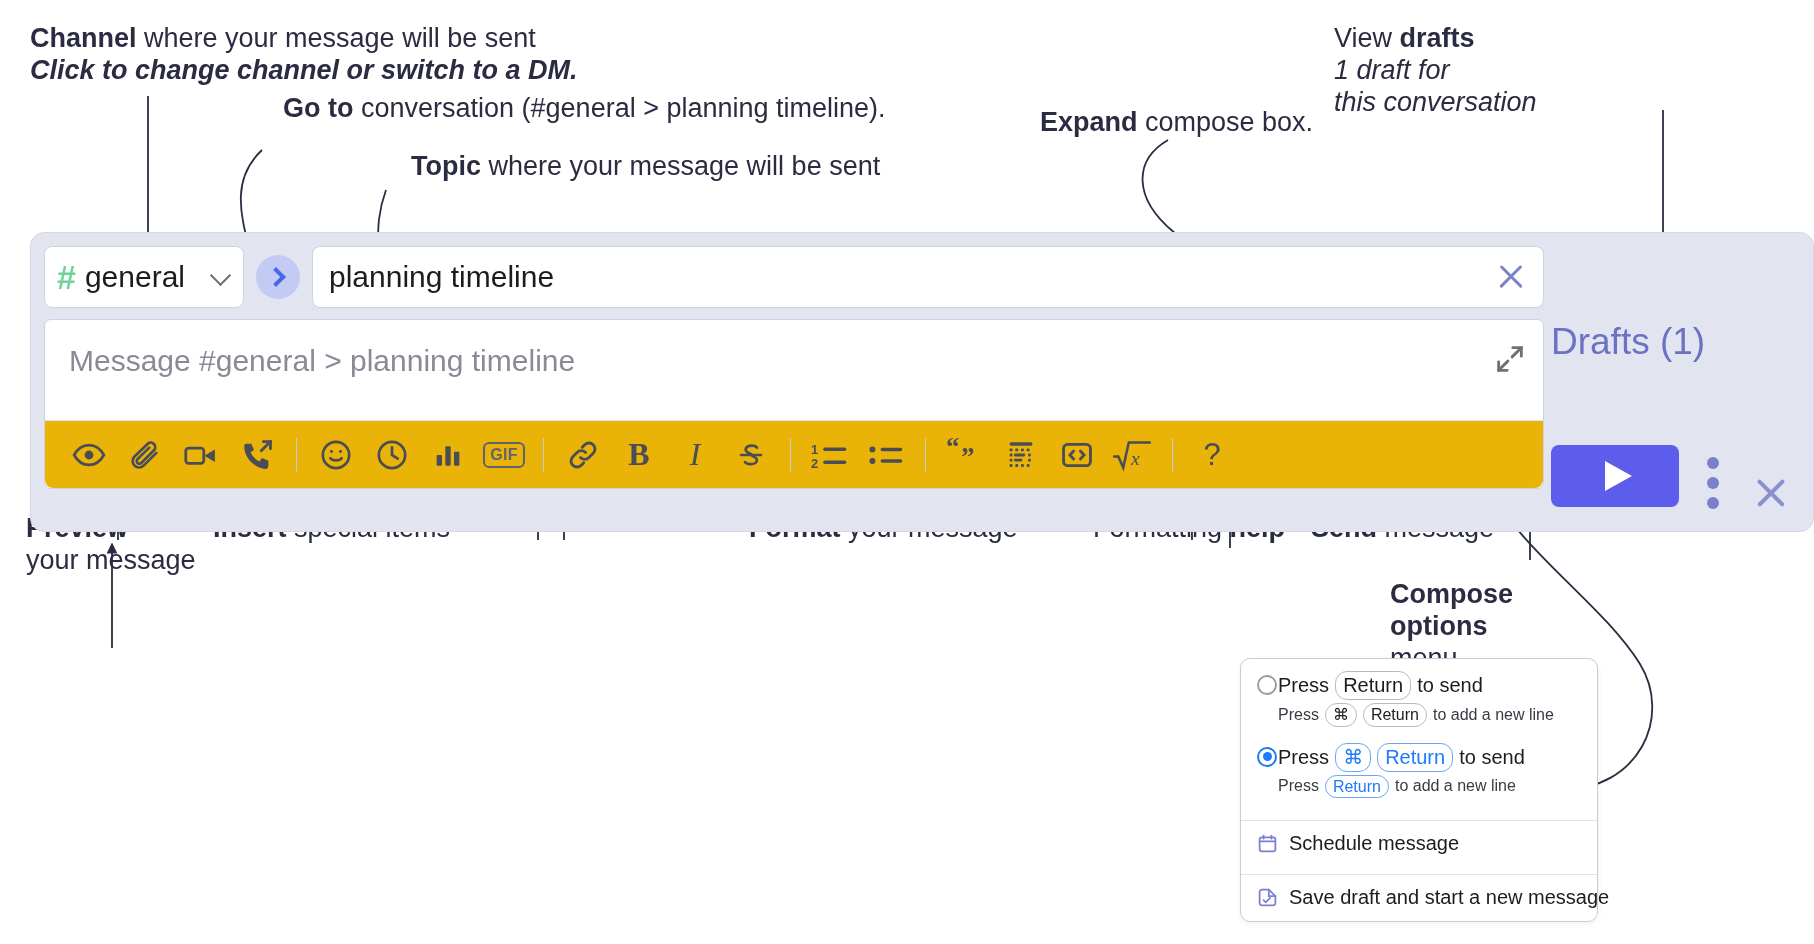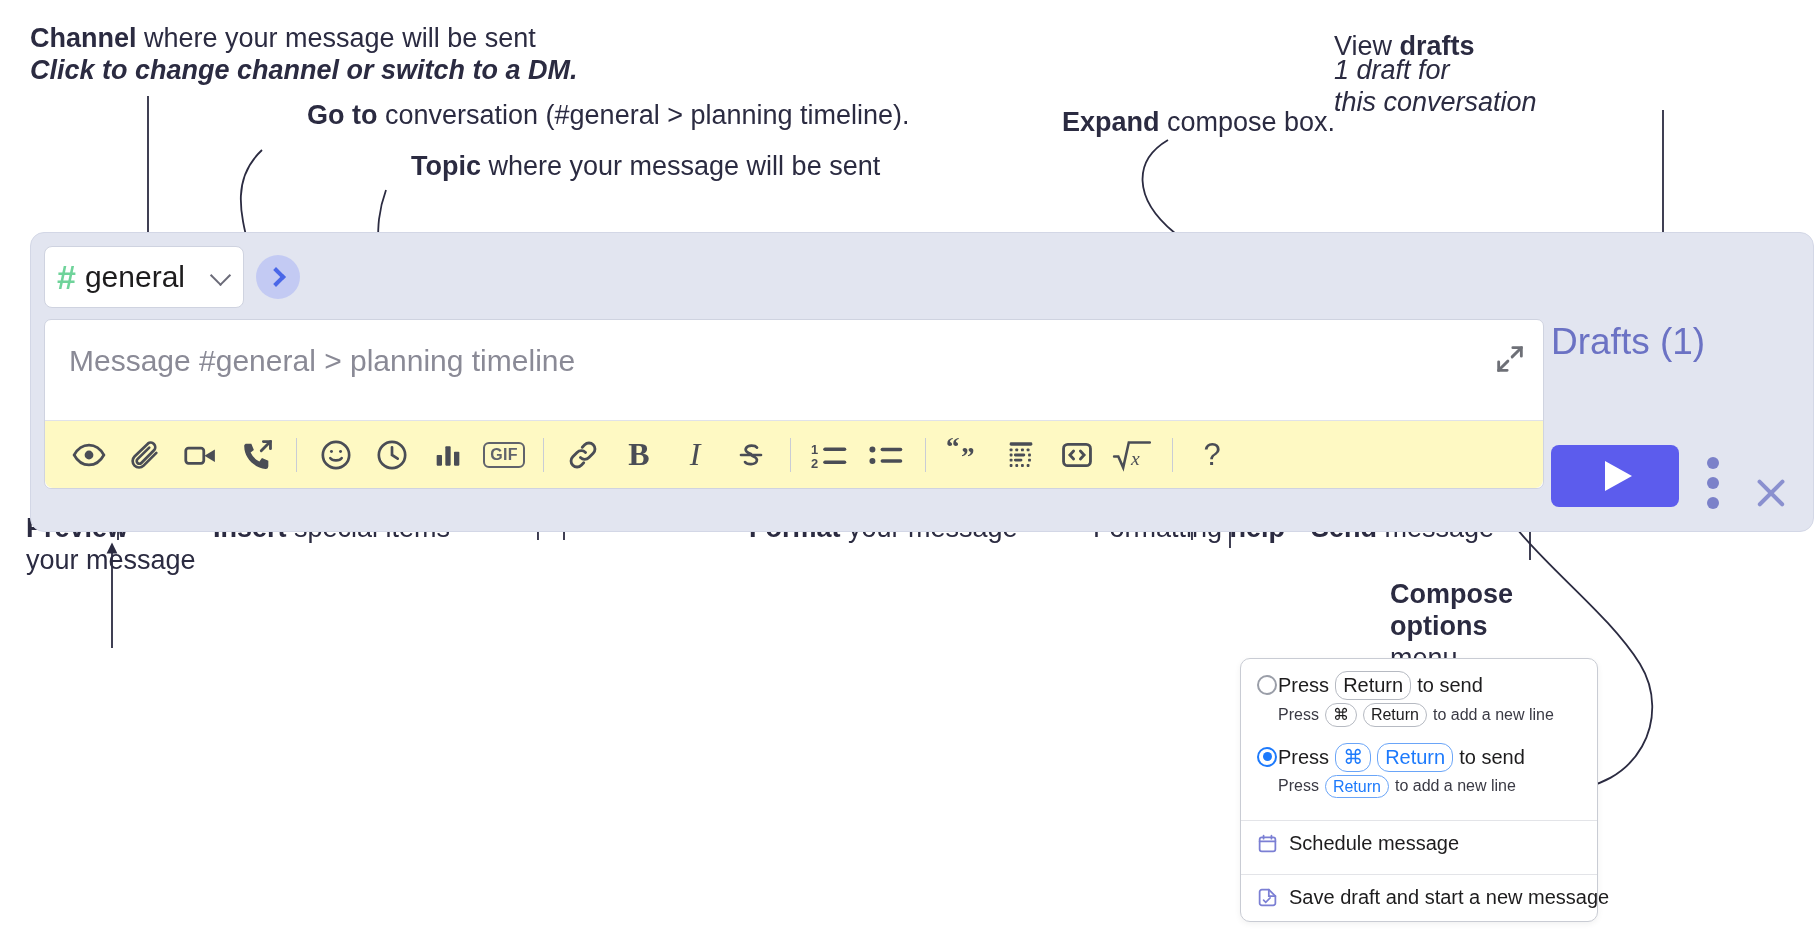--- a/index.html
+++ b/index.html
@@ -67,21 +67,21 @@
     margin-top:11px; background:#ffffff; border:1px solid #cfd3e0;
     border-radius:7px; width:100%; height:170px; position:relative; overflow:hidden;
   }
   #message-placeholder {
     position:absolute; left:24px; top:24px; font-size:30px; color:#8a8a96;
   }
   #expand-btn { position:absolute; right:16px; top:22px; width:34px; height:34px; }
 
   #toolbar {
     position:absolute; left:0; right:0; bottom:0; height:68px;
-    background:#fef9c3; border-top:1px solid #e0e2ea;
+    background:#eab308; border-top:1px solid #e0e2ea;
     display:flex; align-items:center; padding:0 16px; gap:0;
     border-radius:0 0 8px 8px;
   }
   .tb-btn { width:56px; height:50px; display:flex; align-items:center; justify-content:center; color:#60636b; }
   .tb-sep { width:1px; height:34px; background:#c9ccd6; margin:0 11px; flex:0 0 auto; }
   .tb-btn svg { display:block; }
   .gif-box {
     border:2.6px solid #60636b; border-radius:6px; font-size:16px; font-weight:700;
     padding:2px 5px; letter-spacing:0.3px; color:#60636b; font-family:"Liberation Sans", sans-serif;
   }
@@ -137,33 +137,33 @@
   .mi-icon { width:21px; height:21px; flex:0 0 auto; color:#7b7fd4; }
 </style>
 </head>
 <body>
 
 <div class="ann" style="left:30px; top:22px;">
   <b>Channel</b><span> where your message will be sent</span>
 </div>
 <div class="ann italic" style="left:30px; top:54px;font-weight:bold;">Click to change channel or switch to a DM.</div>
 
-<div class="ann" style="left:283px; top:99px;margin-left:24px;">
+<div class="ann" style="left:283px; top:92px;">
   <b>Go to</b><span> conversation (#general &gt; planning timeline).</span>
 </div>
 
 <div class="ann" style="left:411px; top:150px;">
   <b>Topic</b><span> where your message will be sent</span>
 </div>
 
-<div class="ann" style="left:1040px; top:106px;margin-left:22px;">
+<div class="ann" style="left:1040px; top:106px;">
   <b>Expand</b><span> compose box.</span>
 </div>
 
-<div class="ann" style="left:1334px; top:22px;margin-top:8px;">
+<div class="ann" style="left:1334px; top:22px;">
   <span>View </span><b>drafts</b>
 </div>
 <div class="ann italic" style="left:1334px; top:54px;">1 draft for</div>
 <div class="ann italic" style="left:1334px; top:86px;">this conversation</div>
 
 <div class="ann" style="left:26px; top:512px;">
   <b>Preview</b>
 </div>
 <div class="ann" style="left:26px; top:544px;">your message</div>
 
@@ -229,20 +229,24 @@
       <div id="channel-select">
         <span class="hash">#</span>
         <span class="chan-name">general</span>
         <span class="chev"></span>
       </div>
 
       <div id="goto-btn">
         <span class="gt"></span>
       </div>
 
+      <div id="topic-field">
+        <span id="topic-value">planning timeline</span>
+        <span id="topic-clear"></span>
+      </div>
     </div>
 
     <div id="message-box">
       <div id="message-placeholder">Message #general &gt; planning timeline</div>
       <div id="expand-btn">
         <svg width="34" height="34" viewBox="0 0 24 24" fill="none" stroke="#6e7077" stroke-width="2" stroke-linecap="round">
           <path d="M14 4 L20 4 L20 10"></path>
             <path d="M20 4 L13.5 10.5"></path>
           <path d="M10 20 L4 20 L4 14"></path>
             <path d="M4 20 L10.5 13.5"></path>

